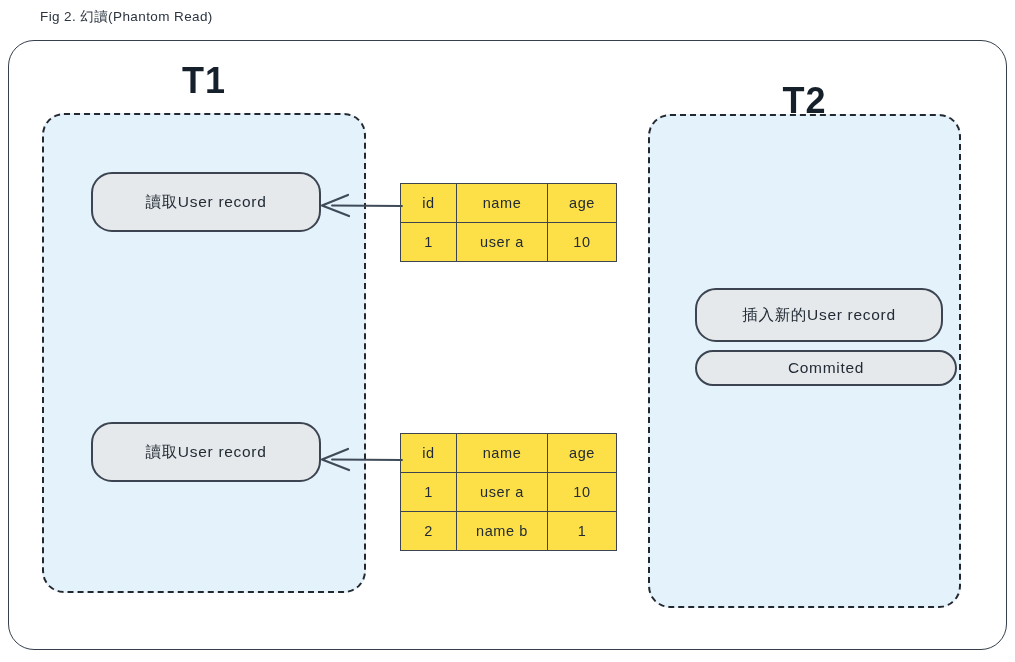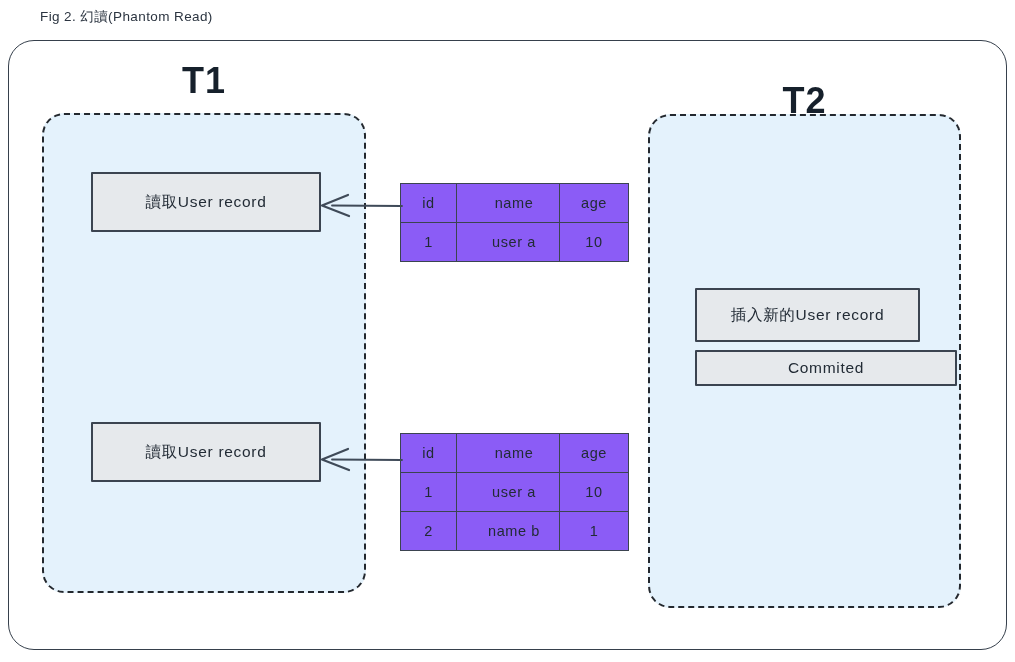--- a/index.html
+++ b/index.html
@@ -62,55 +62,55 @@
   }
   #txn-box-t1 { left: 42px; top: 113px; width: 324px; height: 480px; }
   #txn-box-t2 { left: 648px; top: 114px; width: 313px; height: 494px; }
 
   
   .action-box {
     position: absolute;
     box-sizing: border-box;
     background: #e6e9ec;
     border: 2.2px solid #3b4450;
-    border-radius: 1px;
+    border-radius: 21px;
     display: flex;
     align-items: center;
     justify-content: center;
     font-size: 15.5px;
     letter-spacing: 0.7px;
     color: #222b35;
     white-space: nowrap;
   }
   #action-read-1    { left: 91px;  top: 172px; width: 230px; height: 60px; }
   #action-read-2    { left: 91px;  top: 422px; width: 230px; height: 60px; }
-  #action-insert    { left: 695px; top: 288px; width: 225px; height: 54px; }
+  #action-insert    { left: 695px; top: 288px; width: 248px; height: 54px; }
   #action-commited  { left: 695px; top: 350px; width: 262px; height: 36px; }
 
   
   .data-table {
     position: absolute;
     border-collapse: collapse;
-    background: #8b5cf6;
+    background: #fde047;
     table-layout: fixed;
   }
   #data-table-1 { left: 400px; top: 183px; width: 213px; }
   #data-table-2 { left: 400px; top: 433px; width: 213px; }
   .data-table td, .data-table th {
     border: 1.6px solid #3b4450;
     text-align: center;
     font-size: 14.5px;
     font-weight: 400;
     letter-spacing: 0.6px;
     color: #222b35;
     height: 38px;
     padding: 0;
   }
   .data-table .col-id   { width: 55px; }
-  .data-table .col-name { width: 90px; padding-left: 12px; }
+  .data-table .col-name { width: 90px; }
   .data-table .col-age  { width: 68px; }
 
   
   .arrow-svg {
     position: absolute;
     overflow: visible;
     pointer-events: none;
   }
   #arrow-table1-to-read1 { left: 318px; top: 190px; width: 86px; height: 36px; }
   #arrow-table2-to-read2 { left: 318px; top: 443px; width: 86px; height: 36px; }

